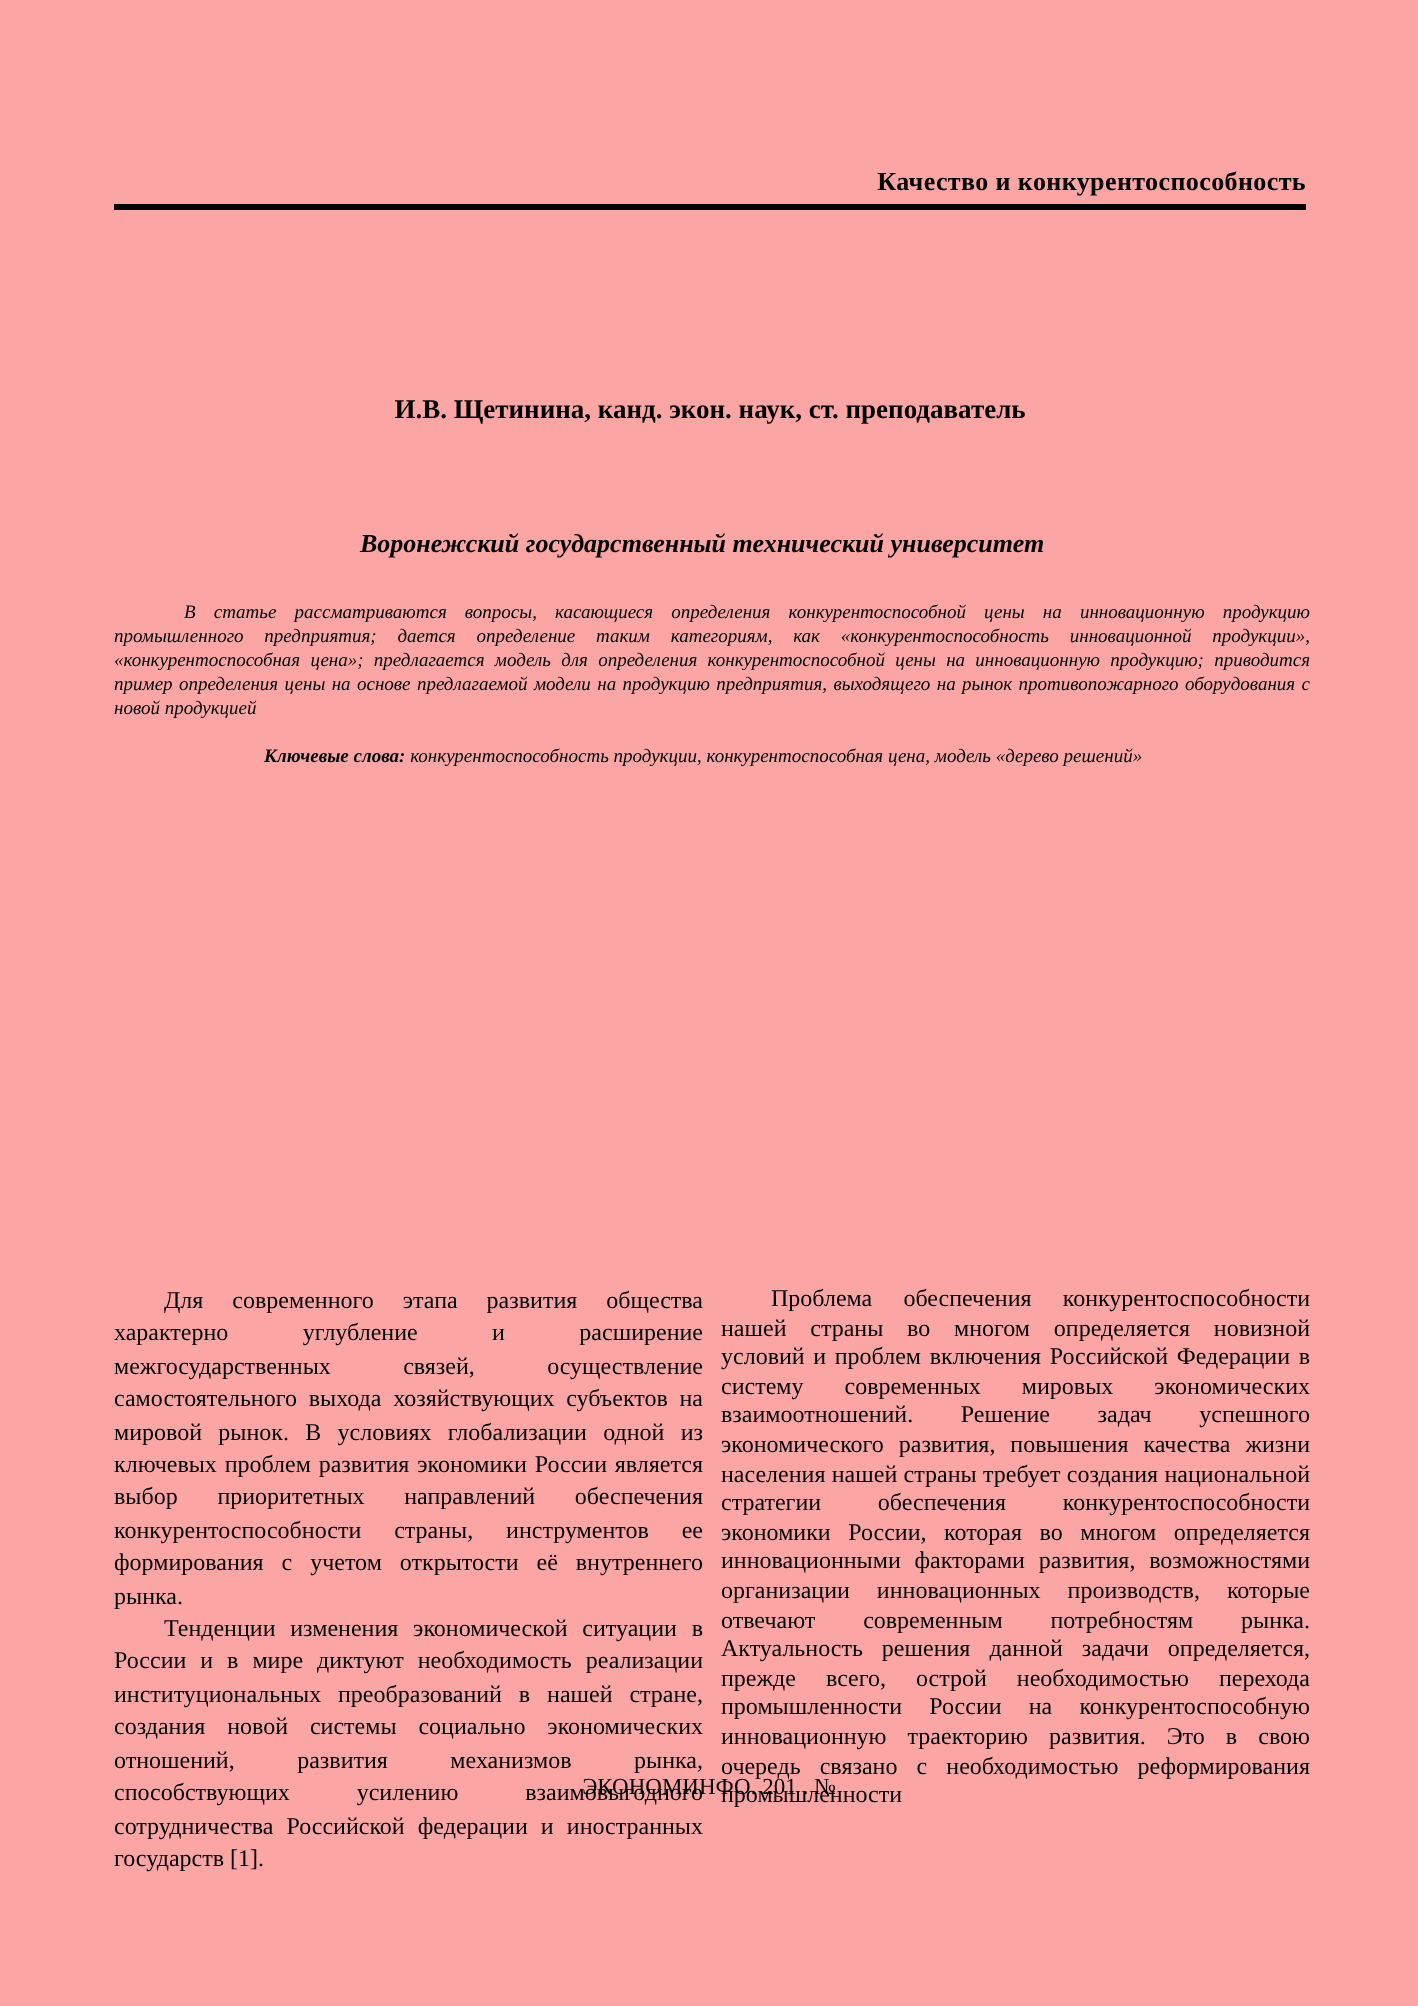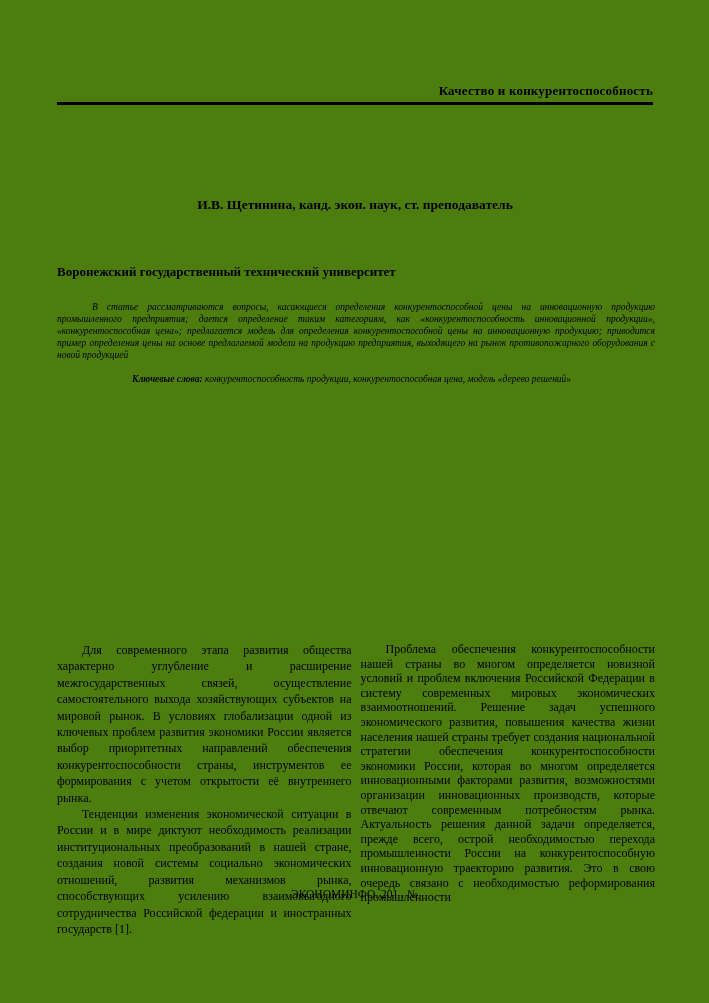--- a/index.html
+++ b/index.html
@@ -1,21 +1,21 @@
 <!DOCTYPE html>
 <html><head>
 <meta charset="utf-8">
 <style>
   * { margin: 0; padding: 0; box-sizing: border-box; }
   html, body { background: #e8e8e8; }
   .page {
     position: relative;
     width: 709px;
     height: 1003px;
-    background: #4d7c0f;
+    background: #fca5a5;
     font-family: "Liberation Serif", serif;
     color: #000;
     overflow: hidden;
     margin: 0 auto;
   }
   .running-head {
     position: absolute;
     top: 83px; left: 57px; right: 56px;
     text-align: right;
     font-weight: bold;
@@ -42,22 +42,23 @@
     left: 57px; right: 56px;
     text-align: center;
     font-weight: bold;
     font-size: 13.5px;
   }
   .author-1 { top: 197px; }
   .author-2 { top: 231px; }
   .affiliation {
     position: absolute;
     top: 264px; left: 57px; right: 64px;
-    text-align: left;
+    text-align: center;
     font-weight: bold;
+    font-style: italic;
     font-size: 13px;
   }
   .abstract {
     position: absolute;
     top: 301px; left: 57px; right: 54px;
     font-style: italic;
     font-size: 9.5px;
     line-height: 12px;
     text-align: justify;
     text-indent: 35px;

